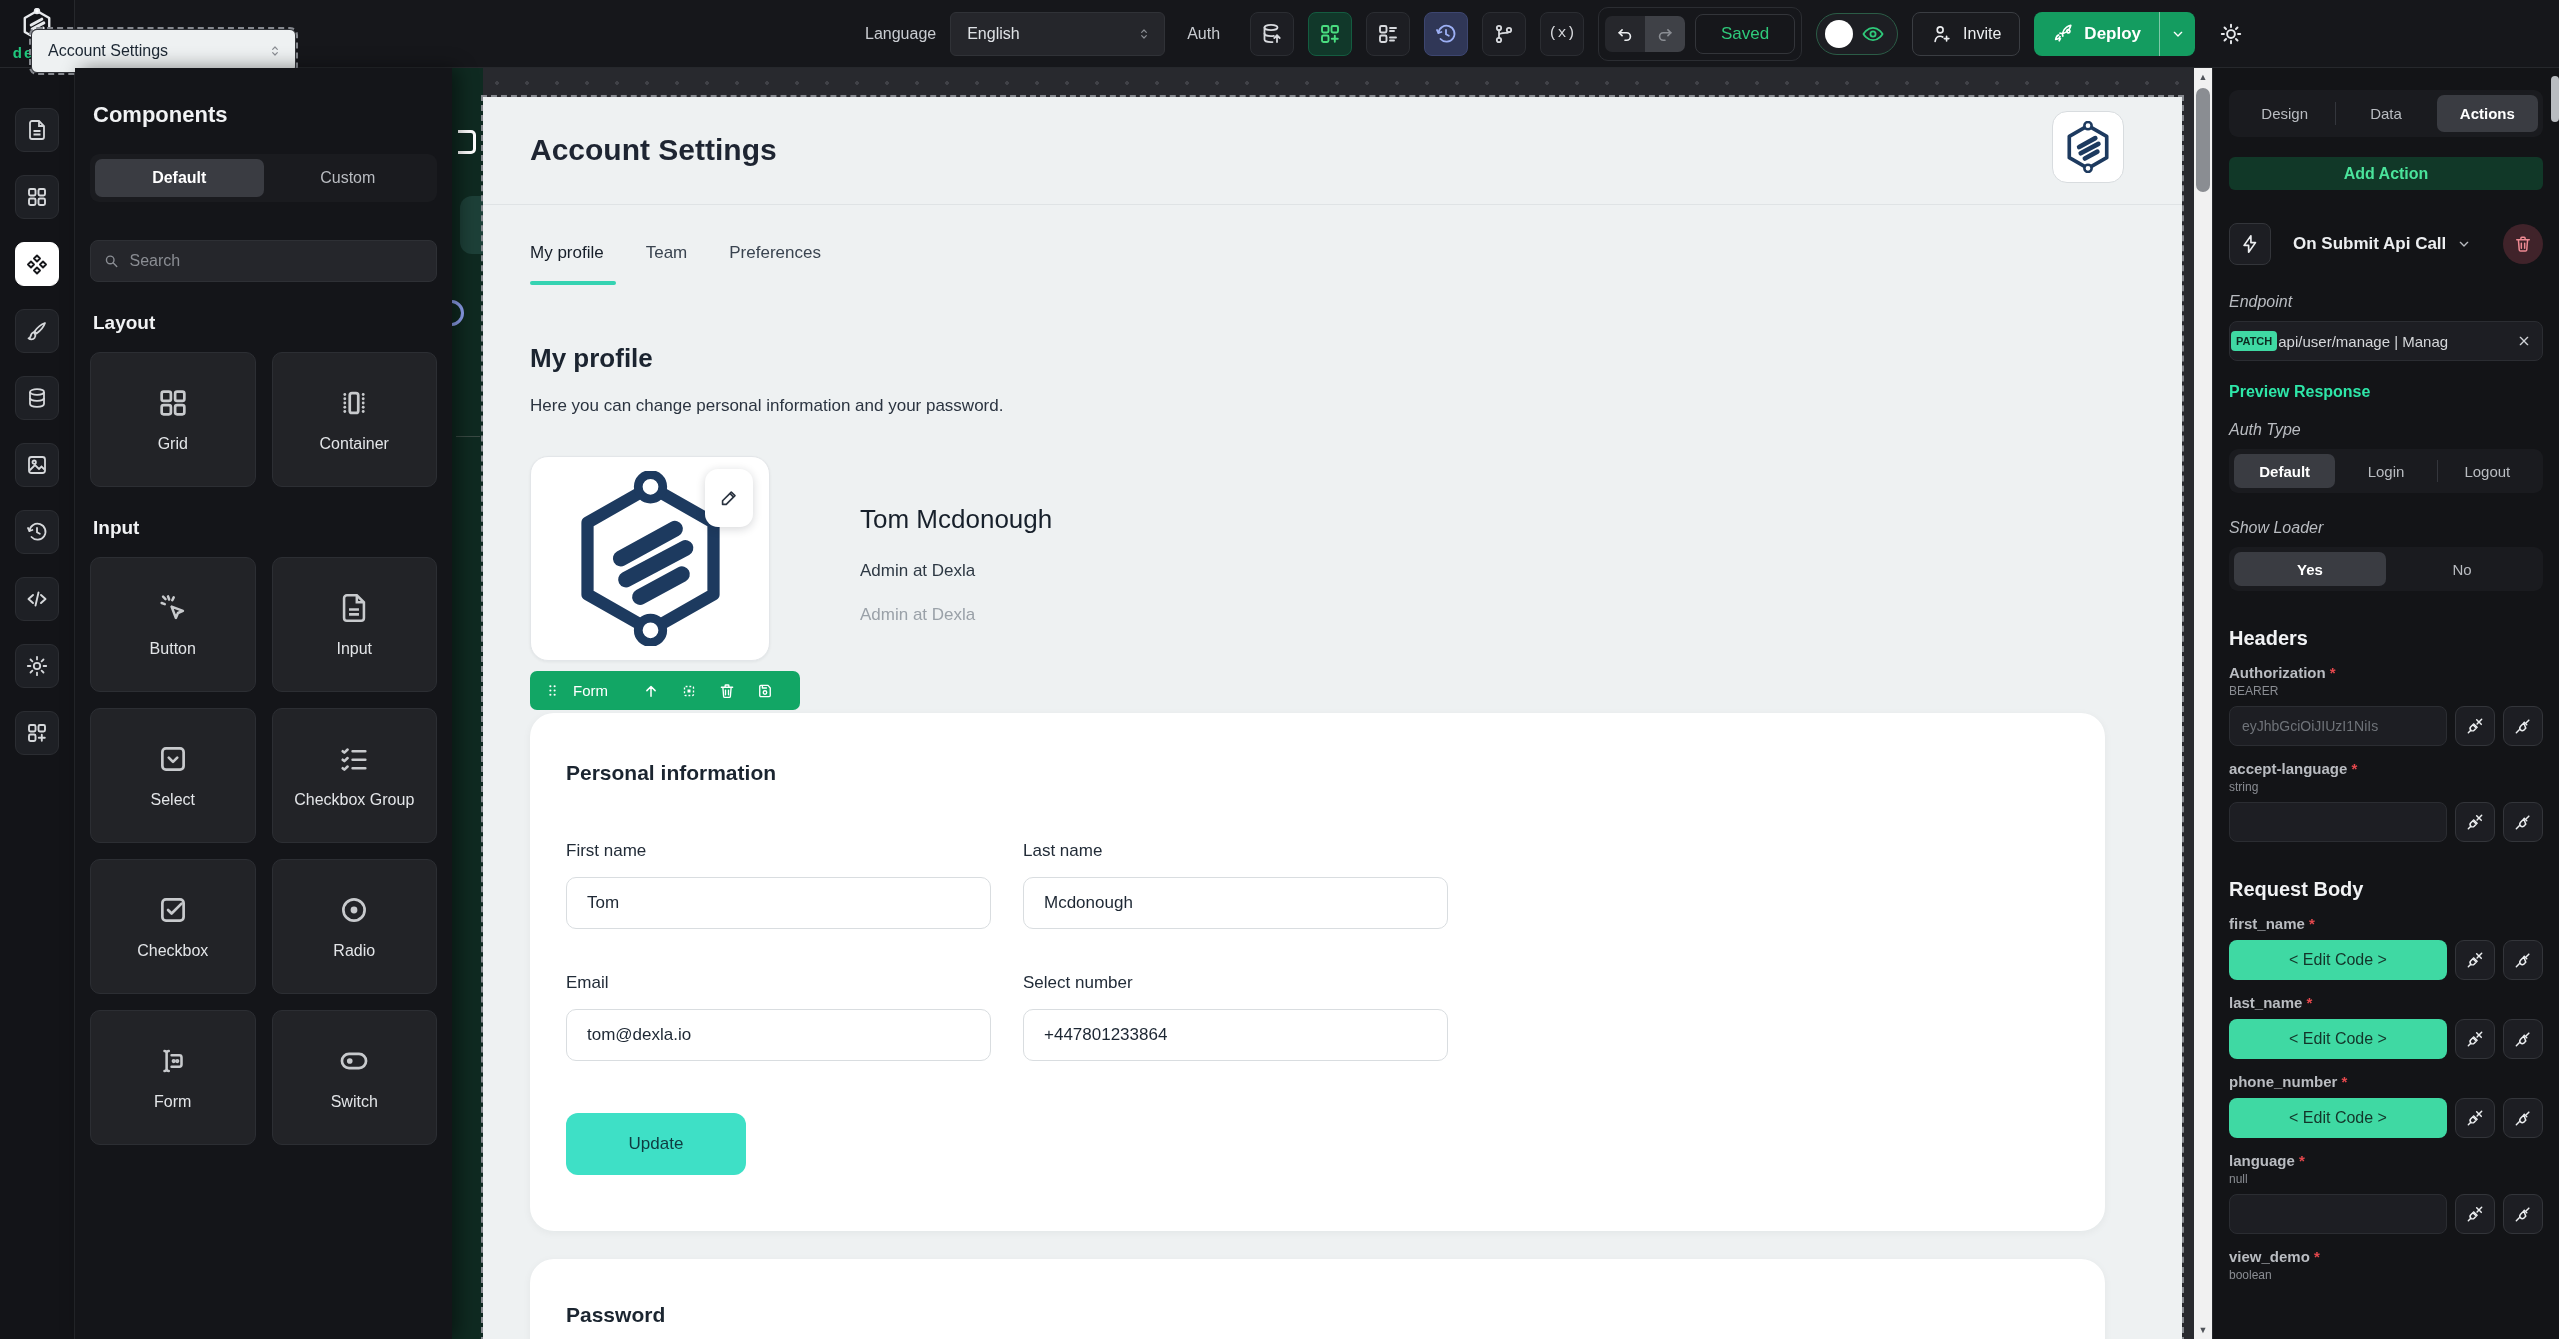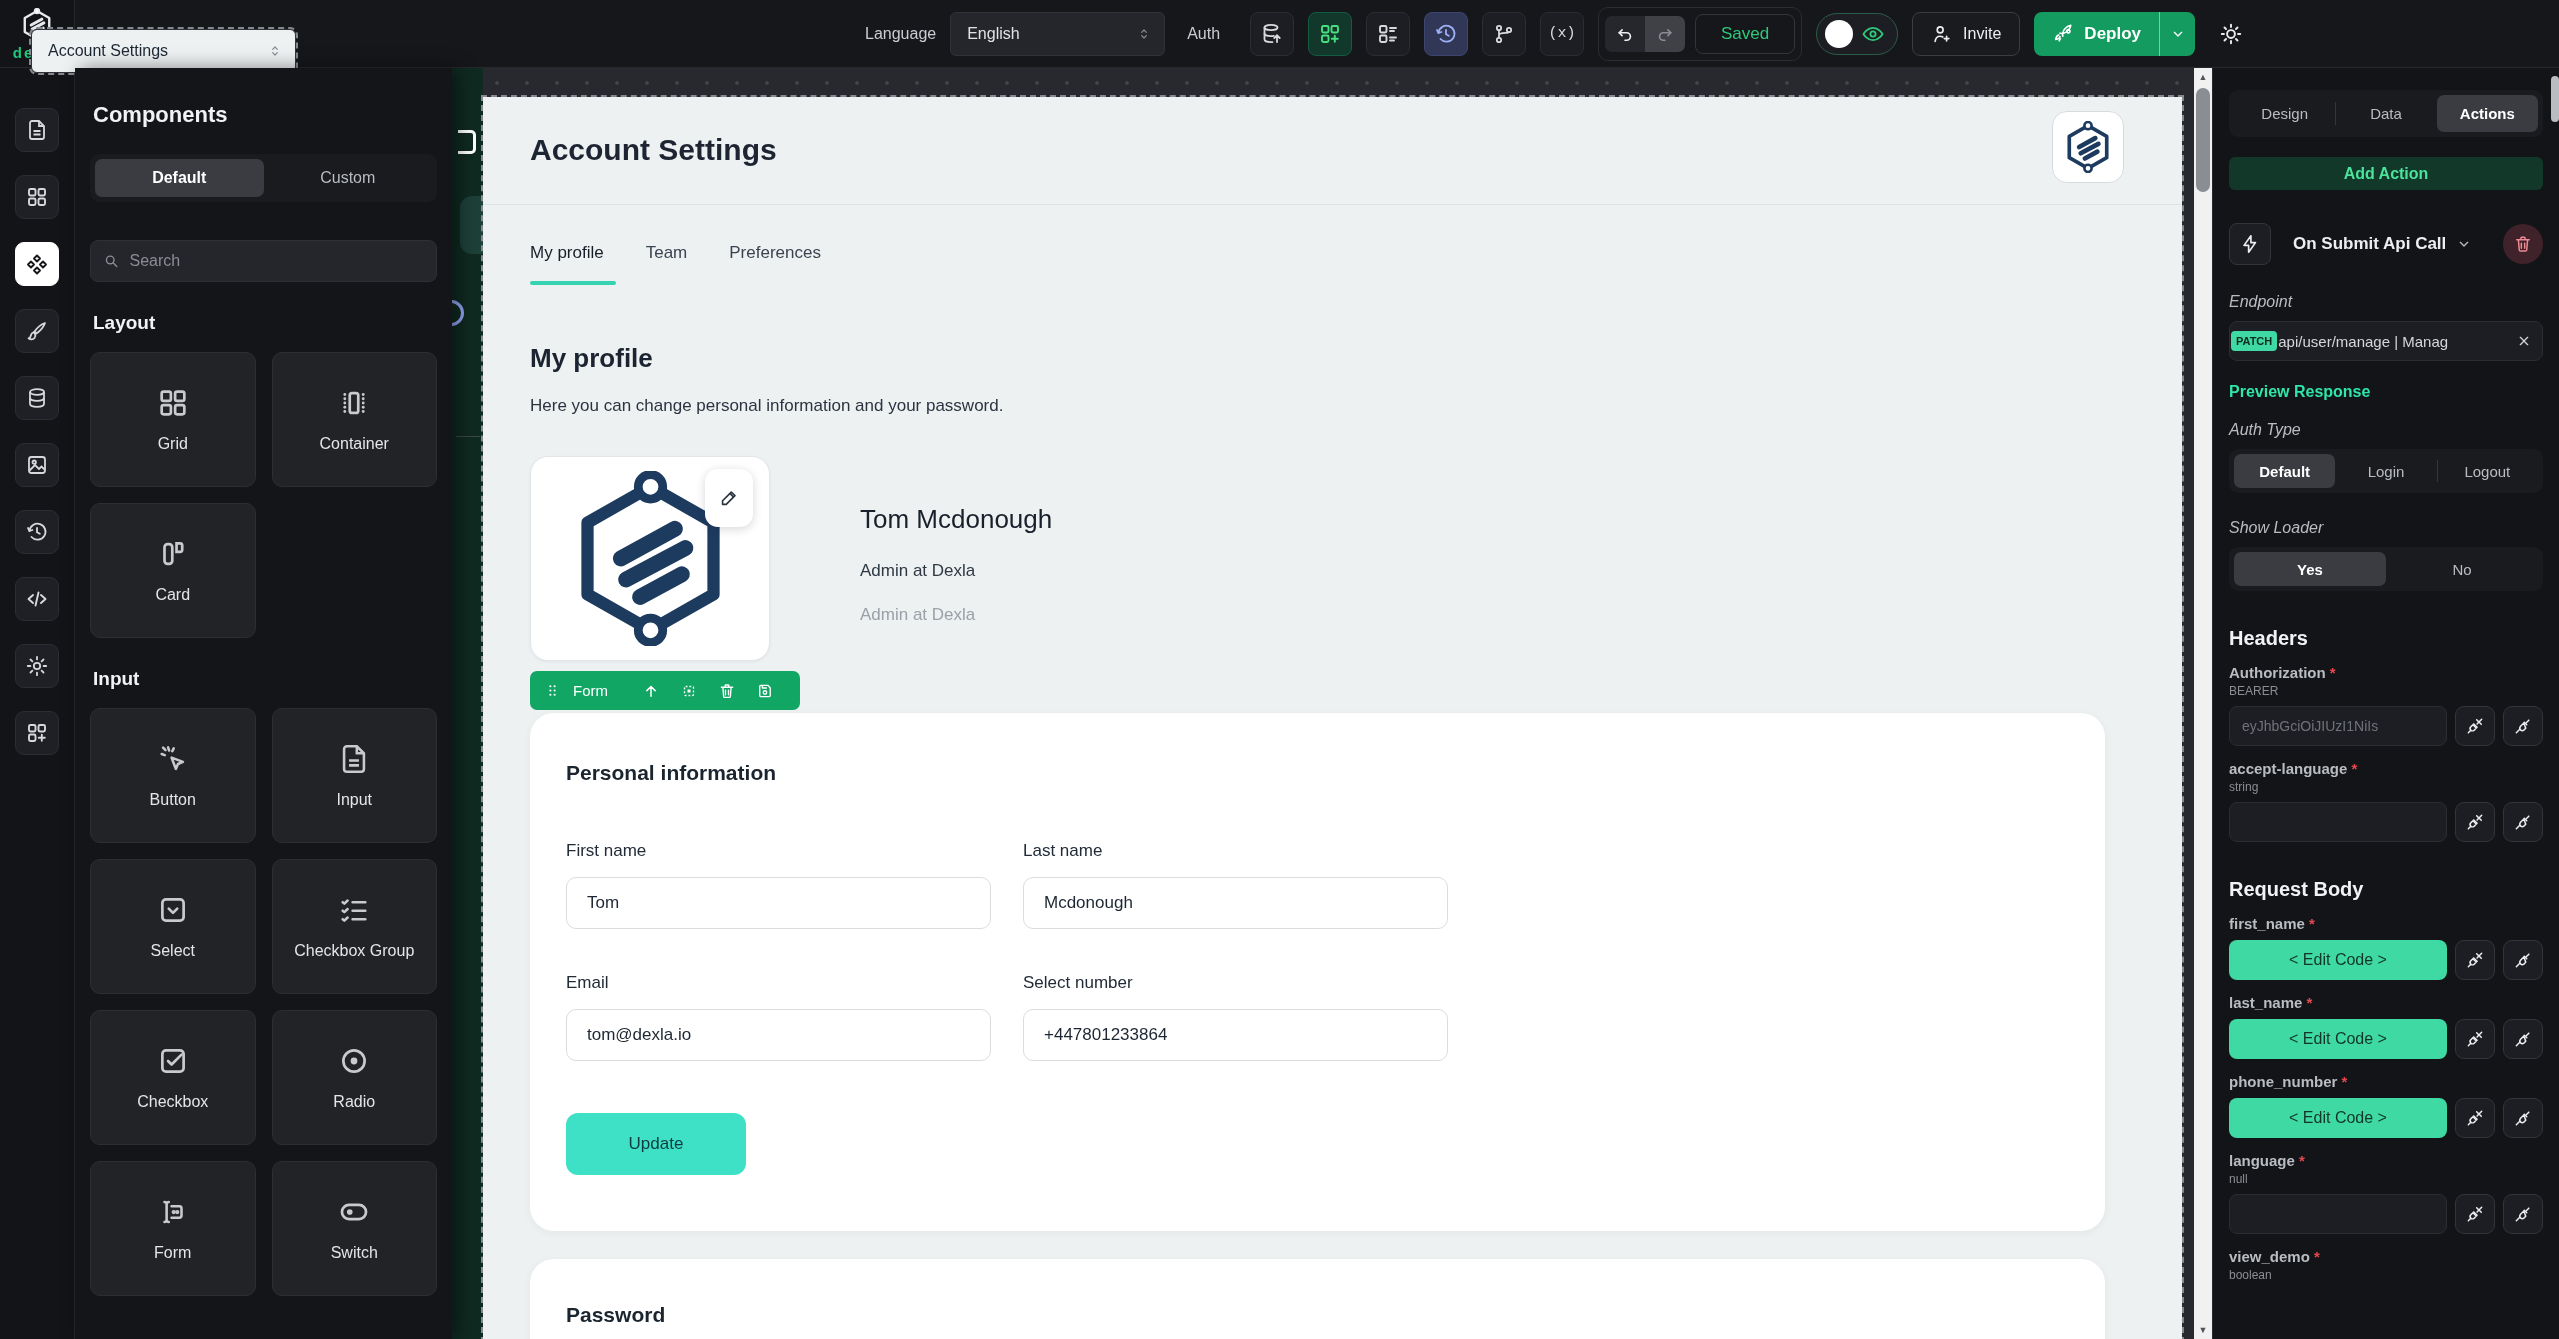--- a/index.html
+++ b/index.html
@@ -586,26 +586,20 @@
                 <use href="#i-grid"></use>
               </svg>
             <span class="clabel">Grid</span>
           </div>
           <div class="ccard">
             <svg width="34" height="34">
                 <use href="#i-container"></use>
               </svg>
             <span class="clabel">Container</span>
           </div>
-          <div class="ccard">
-            <svg width="34" height="34">
-                <use href="#i-card"></use>
-              </svg>
-            <span class="clabel">Card</span>
-          </div>
         </div>
 
         <div class="csection-title">Input</div>
         <div class="cgrid">
           <div class="ccard">
             <svg width="34" height="34">
                 <use href="#i-cursor-click"></use>
               </svg>
             <span class="clabel">Button</span>
           </div>

